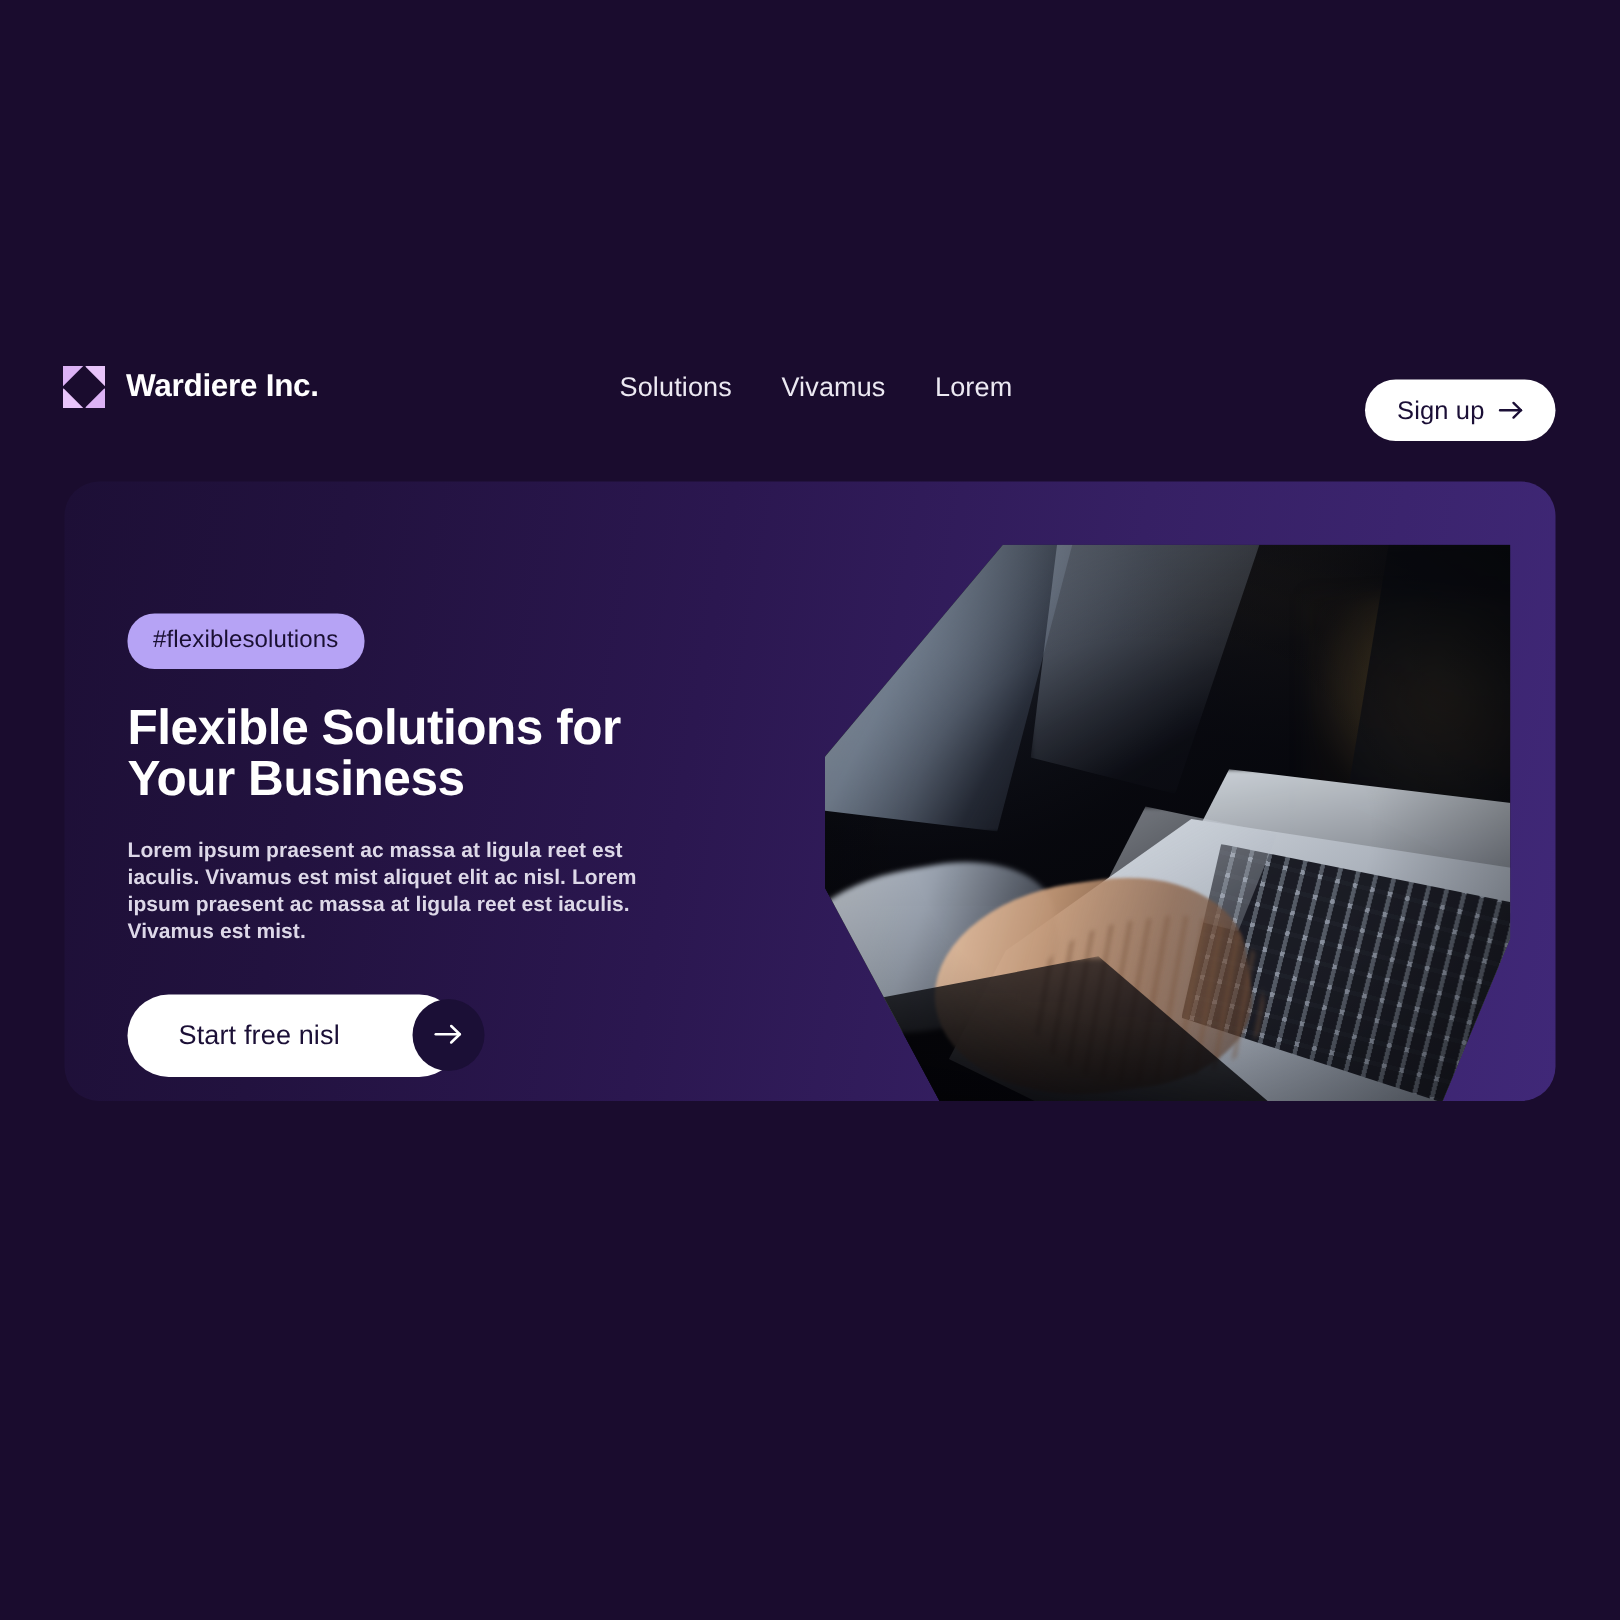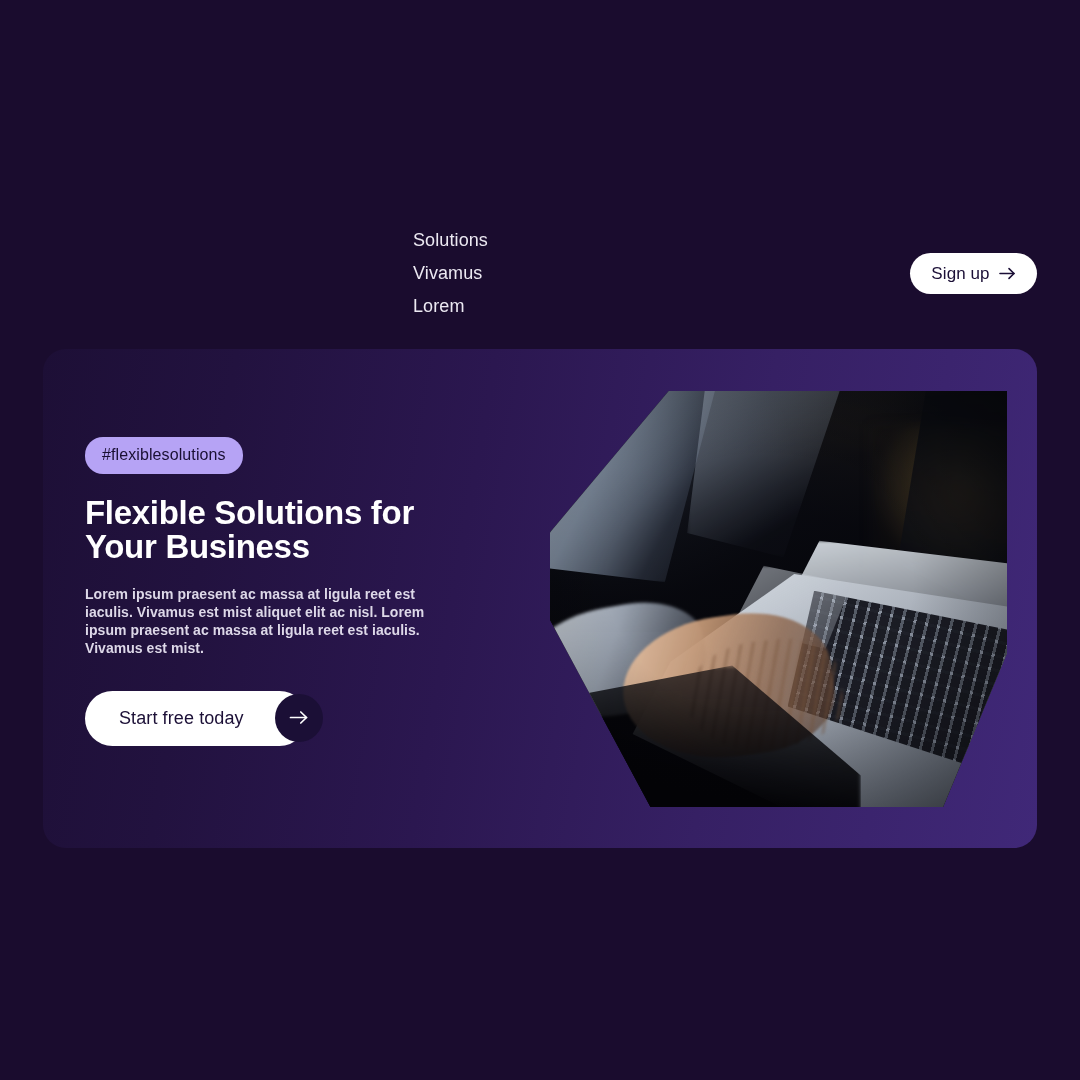--- a/index.html
+++ b/index.html
@@ -55,22 +55,22 @@
     font-weight:bold;
     letter-spacing:-0.2px;
     white-space:nowrap;
   }
 
   .nav {
     position:absolute;
     left:413px; top:0;
     height:56px;
     display:flex;
-    gap:12px;
-    flex-direction:column;
+    align-items:center;
+    gap:0;
   }
   .nav-item {
     color:#ece9f2;
     font-size:18px;
     font-weight:400;
     letter-spacing:0.1px;
     white-space:nowrap;
     text-decoration:none;
     padding:0 0;
     margin-right:33px;
@@ -95,30 +95,29 @@
     font-size:17px;
     font-weight:400;
     letter-spacing:0.1px;
   }
   .arrow-sm { width:17px; height:13px; display:block; flex:none; }
 
   
   .hero-card {
     position:absolute;
     left:43px; top:321px;
-    width:994px; height:499px;
+    width:994px; height:413px;
     border-radius:23px;
     background:linear-gradient(100deg,
        #1d0f36 0%,
        #22123f 18%,
        #2b1750 42%,
        #362064 68%,
        #402878 100%);
     overflow:hidden;
-    margin-top:28px;
   }
 
   .hero-left {
     position:absolute;
     left:42px; top:88px;
     width:420px;
   }
 
   .badge {
     display:inline-block;
@@ -327,20 +326,29 @@
   .ph-vig {
     position:absolute; inset:0;
     background:radial-gradient(ellipse 88% 80% at 46% 46%, rgba(0,0,0,0) 38%, rgba(0,0,0,0.55) 100%);
   }
 </style>
 </head>
 <body>
 
 <div class="header">
 
+  <div class="brand">
+    <div class="logo-mark">
+      <div class="logo-q tl"></div>
+      <div class="logo-q tr"></div>
+      <div class="logo-q bl"></div>
+      <div class="logo-q br"></div>
+    </div>
+    <div class="brand-name">Wardiere Inc.</div>
+  </div>
 
   <nav class="nav">
     <a class="nav-item" href="#">Solutions</a>
     <a class="nav-item" href="#">Vivamus</a>
     <a class="nav-item" href="#">Lorem</a>
   </nav>
 
   <div class="signup-btn">
     <span class="signup-label">Sign up</span>
     <svg class="arrow-sm" viewBox="0 0 17 13" fill="none">
@@ -356,21 +364,21 @@
   <div class="hero-left">
 
     <div class="badge">#flexiblesolutions</div>
 
     <h1 class="headline">Flexible Solutions for Your Business</h1>
 
     <p class="body-copy">Lorem ipsum praesent ac massa at ligula reet est iaculis. Vivamus est mist aliquet elit ac nisl. Lorem ipsum praesent ac massa at ligula reet est iaculis. Vivamus est mist.</p>
 
     <div class="cta">
       <div class="cta-pill">
-        <span class="cta-label">Start free today</span>
+        <span class="cta-label">Start free nisl</span>
       </div>
       <div class="cta-circle">
         <svg class="arrow-md" viewBox="0 0 20 15" fill="none">
           <path d="M1.5 7.5H17.5" stroke="#ffffff" stroke-width="1.7" stroke-linecap="round"></path>
           <path d="M11.8 2L17.5 7.5L11.8 13" stroke="#ffffff" stroke-width="1.7" stroke-linecap="round" stroke-linejoin="round"></path>
         </svg>
       </div>
     </div>
 
   </div>

